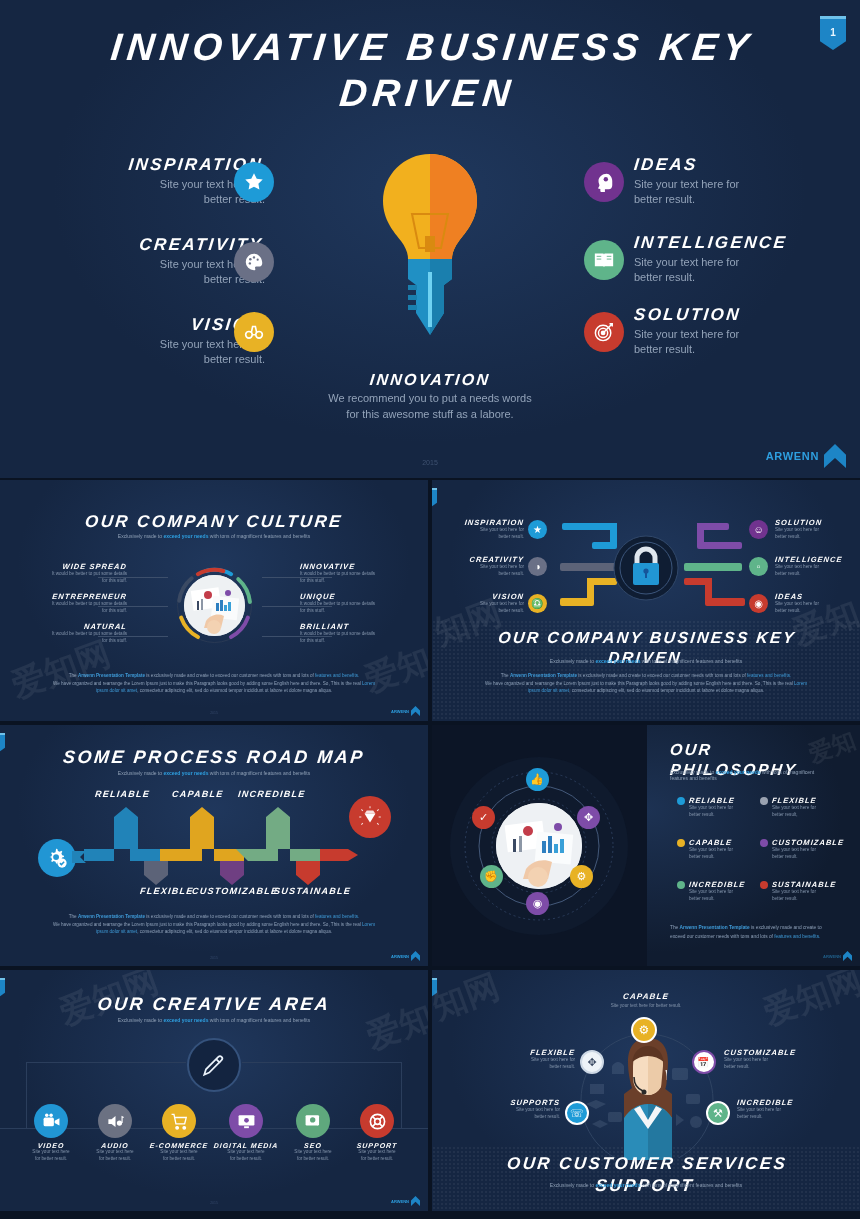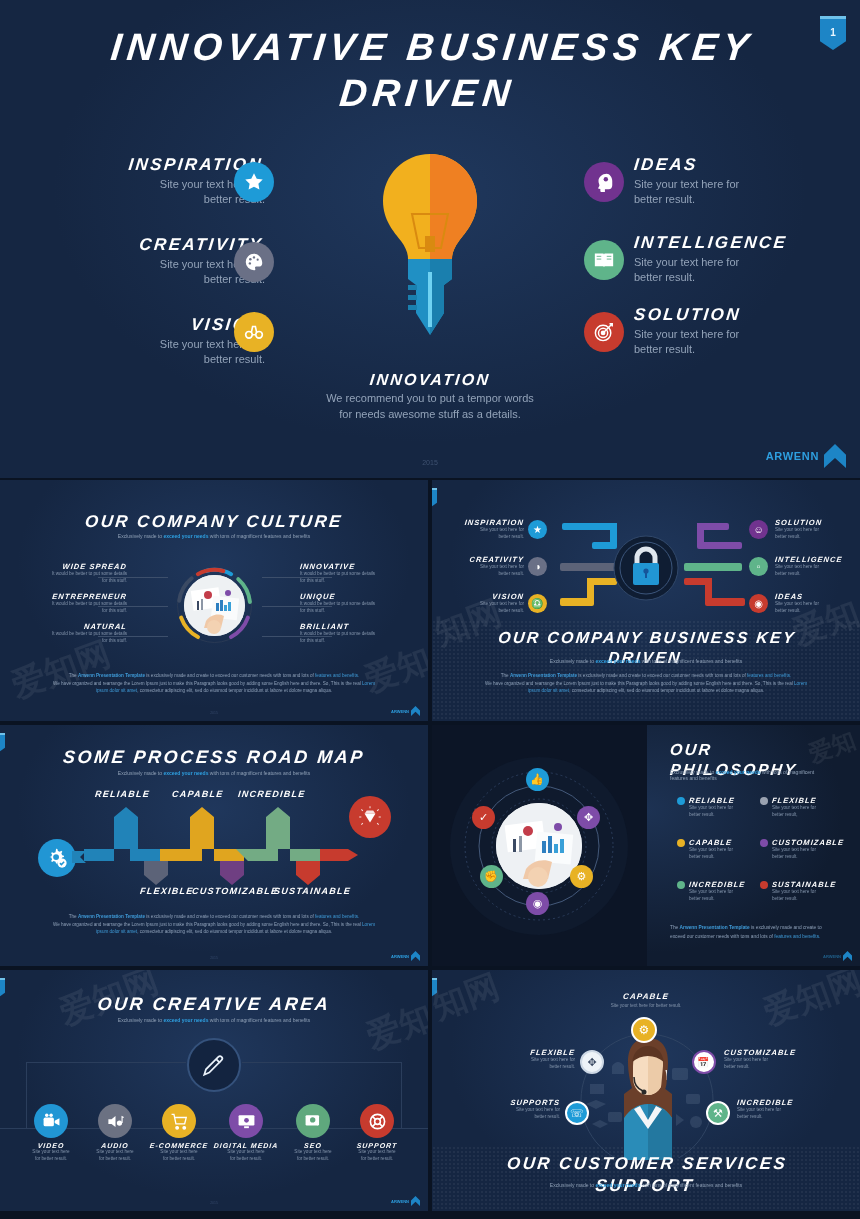--- a/index.html
+++ b/index.html
@@ -144,21 +144,21 @@
       <path d="M35 107h44v20l-8 6v28l-14 22-14-22v-28l-8-6z" fill="#2090c4"></path>
       <path d="M57 107h22v20l-8 6v28l-14 22z" fill="#1a7fae"></path>
       <rect x="35" y="133" width="9" height="5" fill="#1a7fae"></rect>
       <rect x="35" y="143" width="9" height="5" fill="#1a7fae"></rect>
       <rect x="35" y="153" width="9" height="5" fill="#1a7fae"></rect>
       <rect x="55" y="120" width="4" height="55" fill="#6fd2f2"></rect>
     </svg>
   </div>
 
   <div class="cap-t tech">INNOVATION</div>
-  <div class="cap-d"><span>We recommend you to put a tempor words</span><br><span>for needs awesome stuff as a details.</span></div>
+  <div class="cap-d"><span>We recommend you to put a needs words</span><br><span>for this awesome stuff as a labore.</span></div>
 
   <div class="circ" style="left:584px;top:162px;background:#71338f">
     <svg width="22" height="22" viewBox="0 0 24 24" fill="#fff">
         <path d="M15 3c-5 0-9 3.6-9 8 0 2.3 1 3.6 1 5l-1.2 2.2c-.3.6 0 1.1.7 1.2l1.5.3v2.1c0 .8.6 1.2 1.4 1.2H13v-3h4c2.6 0 4-2 4-4.5V11c0-4.4-3-8-6-8z"></path>
         <circle cx="14" cy="9" r="2.4" fill="#71338f"></circle>
       </svg>
   </div>
   <div class="feat right" style="left:634px;top:155px">
     <div class="ft tech">IDEAS</div>
     <div class="fd"><span>Site your text here for</span><br><span>better result.</span></div>

